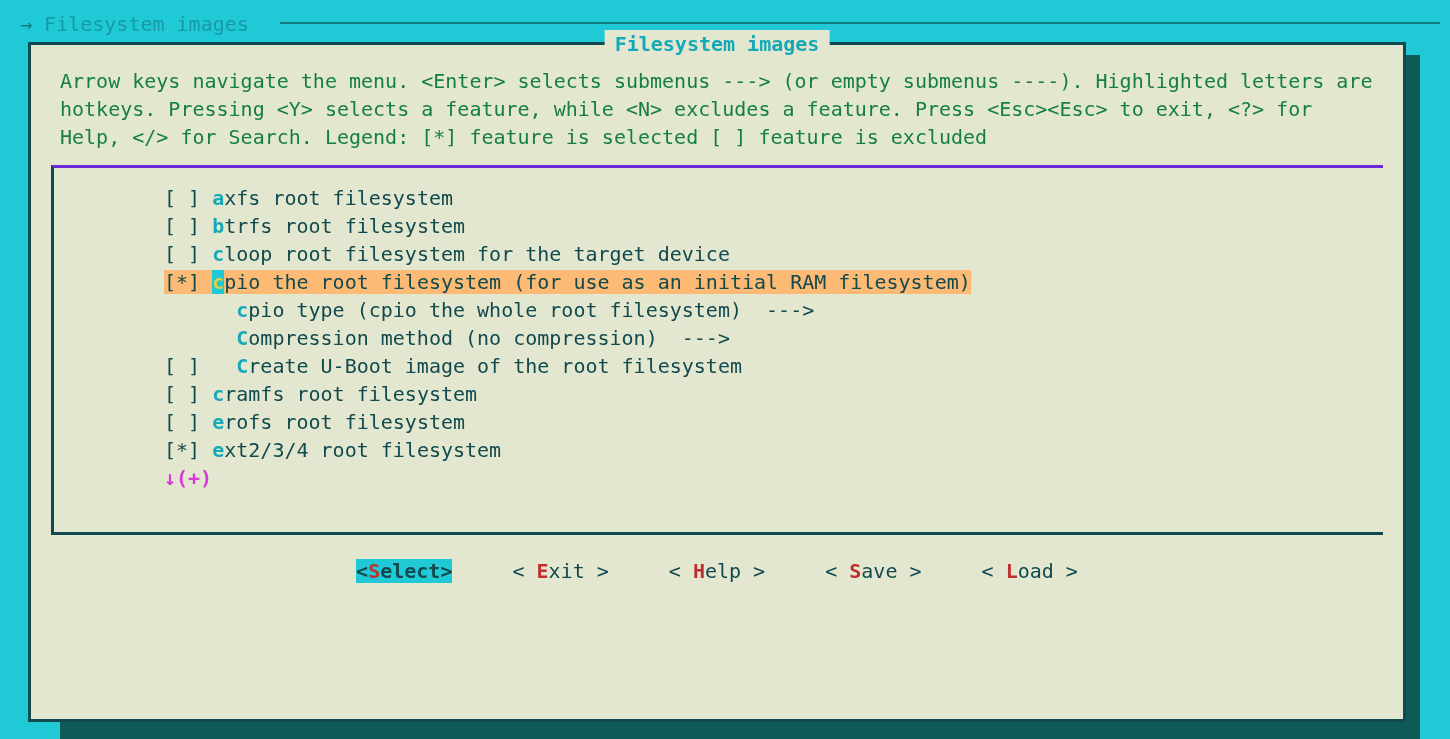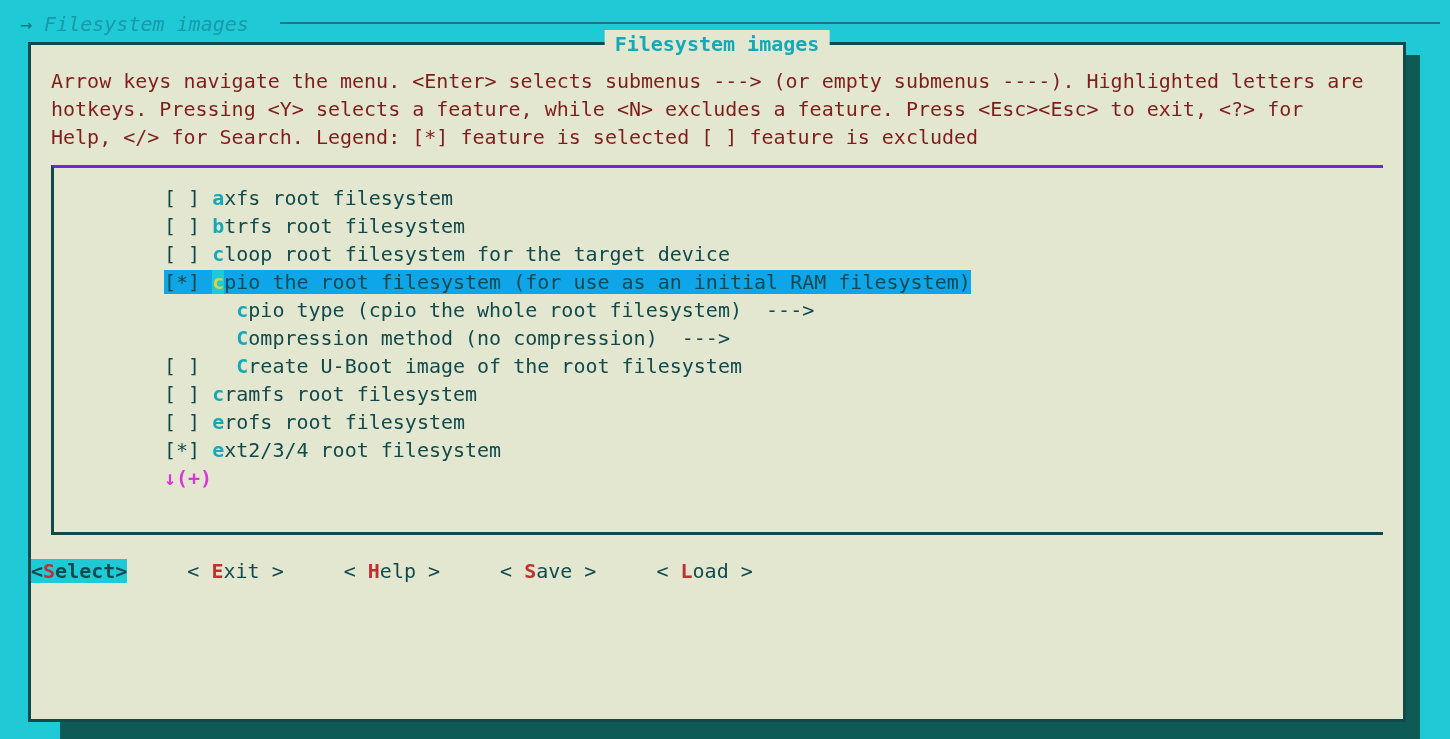--- a/index.html
+++ b/index.html
@@ -12,21 +12,20 @@
     height: 739px;
     overflow: hidden;
     position: relative;
   }
   .breadcrumb {
     position: absolute;
     top: 10px;
     left: 20px;
     color: #137a84;
     font-weight: normal;
-    font-style: italic;
   }
   .breadcrumb .arrow { color: #137a84; }
   .breadcrumb .text { color: #179aa8; }
   .hrule {
     position: absolute;
     top: 22px;
     left: 280px;
     right: 10px;
     height: 2px;
     background: #137a84;
@@ -52,22 +51,22 @@
     position: absolute;
     top: -15px;
     left: 50%;
     transform: translateX(-50%);
     background: #e4e7cf;
     padding: 0 10px;
     color: #14a9b8;
     font-weight: bold;
   }
   .help-text {
-    padding: 22px 30px 10px 20px;
-    color: #7f1d1d;
+    padding: 22px 30px 10px 29px;
+    color: #15803d;
     white-space: normal;
   }
   .inner-box-wrap {
     position: relative;
     margin: 4px 20px 0 20px;
   }
   .inner-box {
     border-top: 3px solid #6d28d9;
     border-left: 3px solid #104a4e;
     border-bottom: 3px solid #104a4e;
@@ -79,32 +78,33 @@
     white-space: pre;
     color: #104a4e;
     padding-left: 100px;
   }
   .checkbox { color: #104a4e; }
   .hotkey { color: #14a9b8; font-weight: bold; }
   .menu-line.highlighted {
     display: inline-block;
   }
   .menu-line.highlighted .bg-span {
-    background: #0ea5e9;
+    background: #fdba74;
     color: #104a4e;
     text-align: center;
   }
   .menu-line.highlighted .hotkey { color: #e4d03a; background: #1fc9d6; font-weight: bold; }
   .arrow-suffix { color: #104a4e; }
   .more-indicator {
     color: #d838d8;
     font-weight: bold;
     padding-left: 100px;
   }
   .button-bar {
+    text-align: center;
     margin-top: 22px;
     white-space: pre;
     color: #104a4e;
   }
   .btn { display: inline; }
   .btn .angle { color: #104a4e; }
   .btn .hk { color: #c03030; font-weight: bold; }
   .btn.selected .wrap { background: #1fc9d6; color: #104a4e; font-weight: bold; }
   .btn.selected .hk { color: #c03030; background: #1fc9d6; }
   .sep { display: inline-block; width: 60px; }

